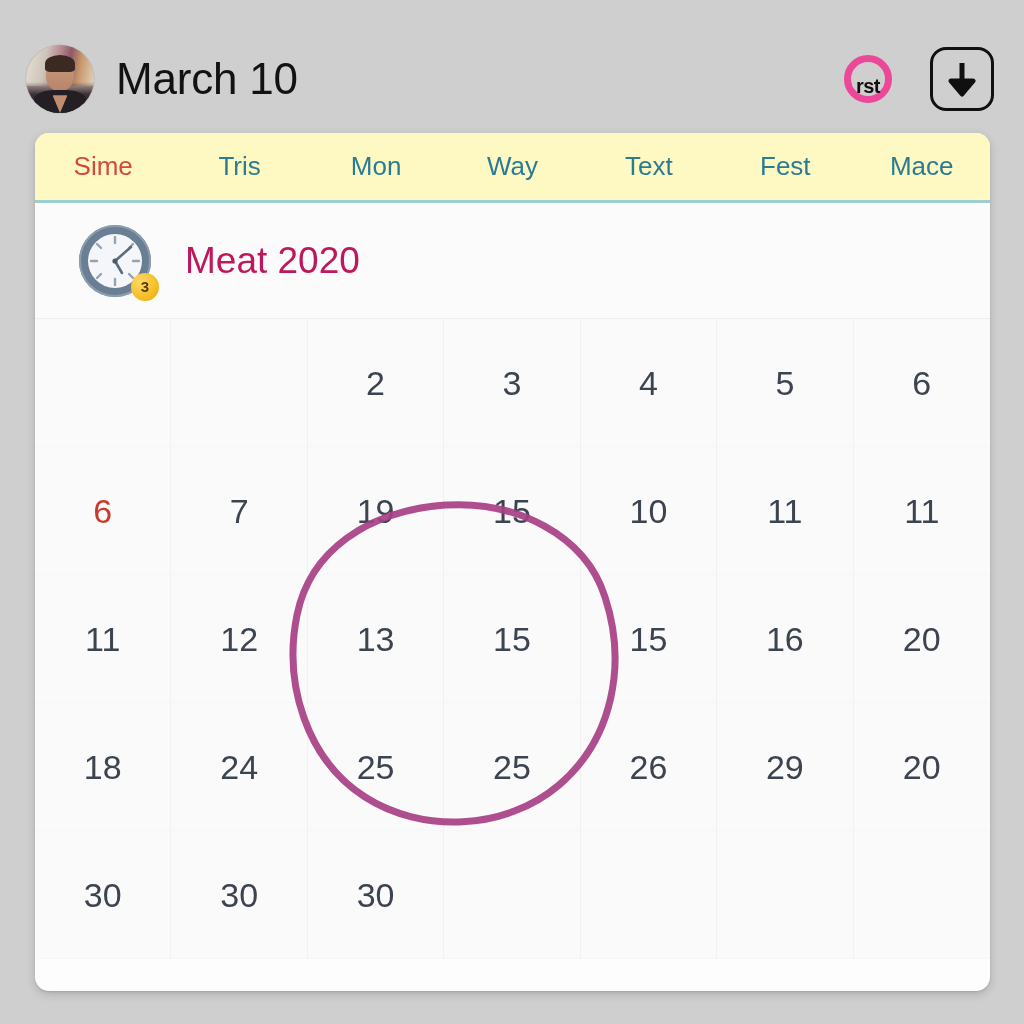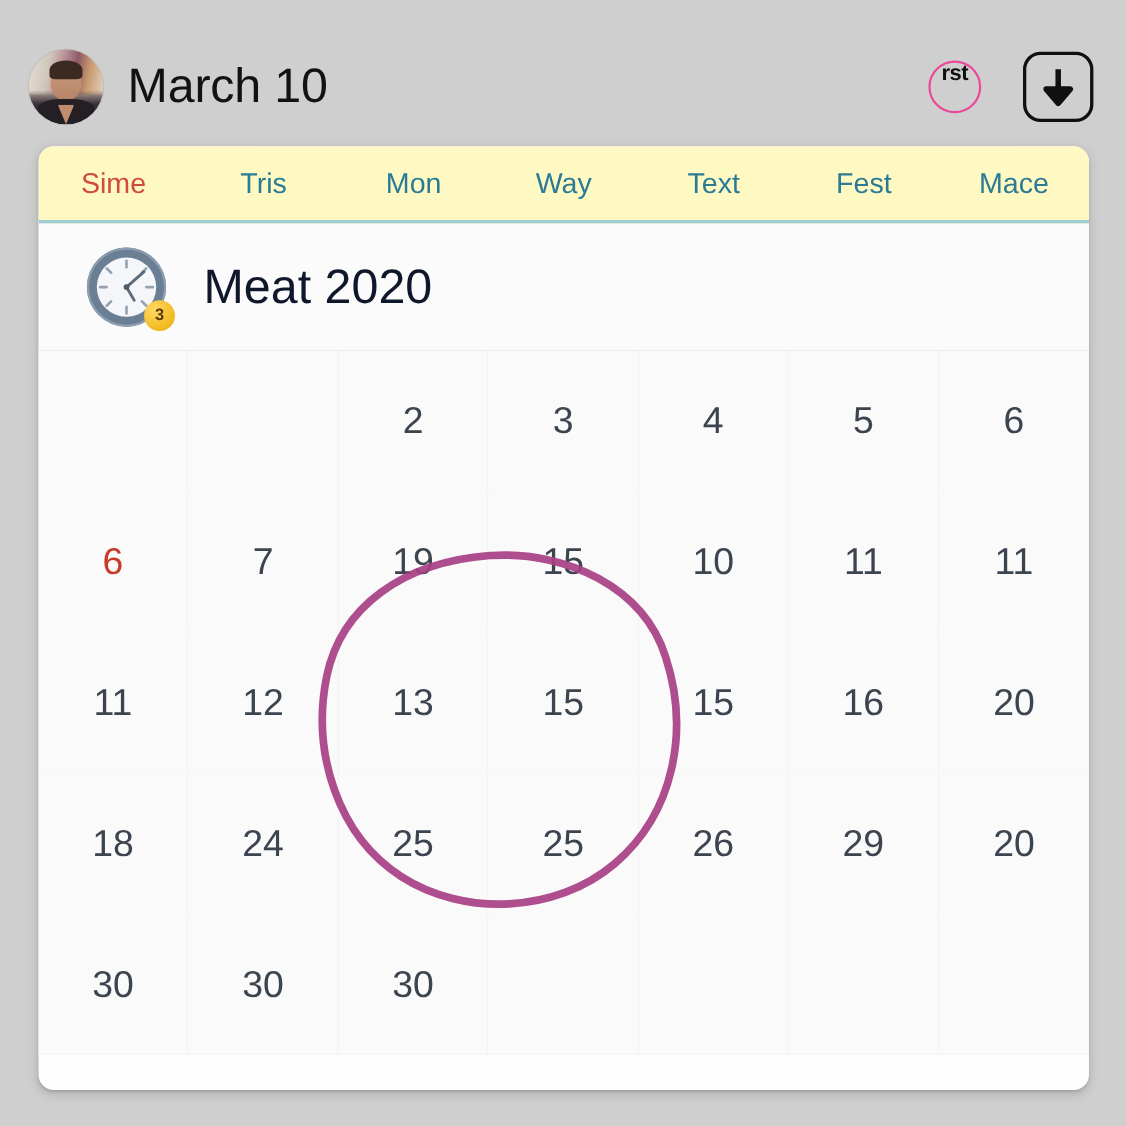--- a/index.html
+++ b/index.html
@@ -97,23 +97,23 @@
     margin-left: 22px;
     letter-spacing: -0.2px;
     white-space: nowrap;
   }
   .header-spacer { flex: 1 1 auto; }
 
   .icon-rst {
     width: 48px;
     height: 48px;
     border-radius: 50%;
-    border: 2px solid #ec4899;
-    display: flex;
-    align-items: flex-start;
+    border: 7px solid #ec4899;
+    display: flex;
+    align-items: flex-end;
     justify-content: center;
     flex: 0 0 auto;
     margin-right: 38px;
     box-sizing: border-box;
   }
   .icon-rst span {
     font-size: 20px;
     font-weight: 700;
     color: #101010;
     letter-spacing: -0.5px;
@@ -191,22 +191,22 @@
     background: radial-gradient(circle at 35% 32%, #ffd966 0%, #f2b91c 70%, #d99b08 100%);
     display: flex;
     align-items: center;
     justify-content: center;
     font-size: 15px;
     font-weight: 700;
     color: #5a3d05;
     line-height: 1;
   }
   .month-title {
-    font-size: 44px;
-    color: #0f172a;
+    font-size: 37px;
+    color: #be185d;
     margin-left: 30px;
     font-weight: 400;
     white-space: nowrap;
   }
 
   
   .grid {
     position: relative;
     display: grid;
     grid-template-columns: repeat(7, 1fr);

